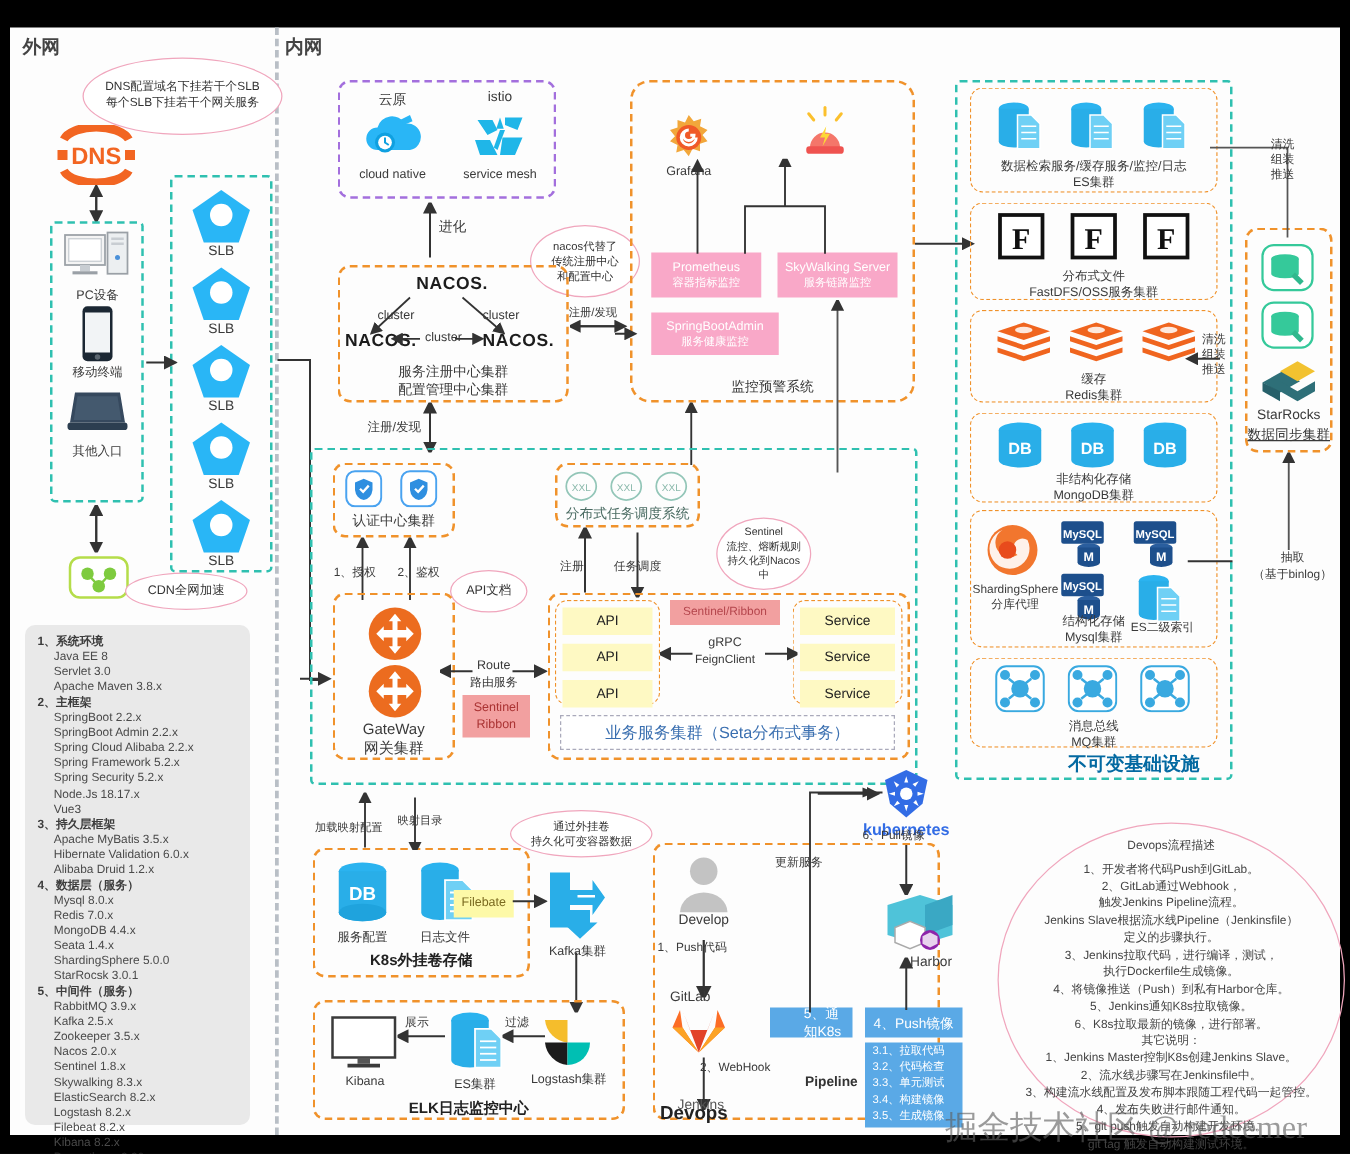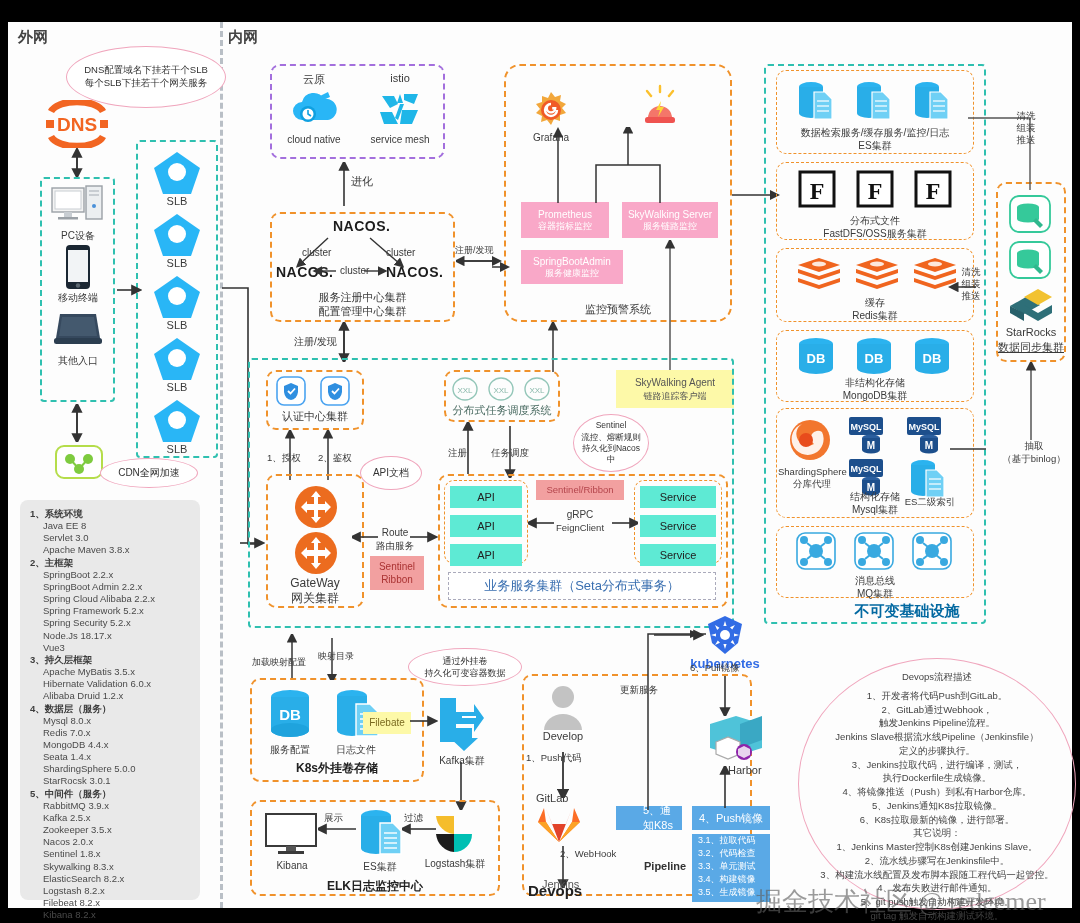--- a/index.html
+++ b/index.html
@@ -33,21 +33,21 @@
 
   
   .bubble{position:absolute;border:1px solid #f0a6bd;border-radius:50%;background:#fff;
           display:flex;align-items:center;justify-content:center;text-align:center;
           color:#333;line-height:1.35;box-sizing:border-box;}
   .bubble:after{content:"";position:absolute;width:0;height:0;}
 
   
   .pinkbox{position:absolute;background:#f9a8c8;color:#fff;display:flex;flex-direction:column;
            align-items:center;justify-content:center;text-align:center;line-height:1.3;box-sizing:border-box;}
-  .greenbox{position:absolute;background:#5eead4;color:#222;display:flex;align-items:center;
+  .greenbox{position:absolute;background:#fef9c3;color:#222;display:flex;align-items:center;
             justify-content:center;font-size:11px;box-sizing:border-box;}
   .yellowbox{position:absolute;background:#fdf9a8;color:#555;display:flex;flex-direction:column;
              align-items:center;justify-content:center;text-align:center;line-height:1.35;box-sizing:border-box;}
   .redbox{position:absolute;background:#f2a0a0;color:#a33;display:flex;flex-direction:column;
           align-items:center;justify-content:center;text-align:center;line-height:1.3;box-sizing:border-box;}
   .bluebox{position:absolute;background:#5aa9e6;color:#fff;display:flex;align-items:center;
            justify-content:center;box-sizing:border-box;font-size:11px;}
   .bluebox.left{justify-content:flex-start;padding-left:6px;flex-direction:column;align-items:flex-start;}
   .whitebox{position:absolute;background:#fff;border:1px dashed #aab;display:flex;align-items:center;
             justify-content:center;box-sizing:border-box;}
@@ -272,20 +272,25 @@
   <div class="lbl t10 ctr" style="left:266px;top:112px;width:80px;">cloud native</div>
   <div class="lbl t10 ctr" style="left:352px;top:112px;width:80px;">service mesh</div>
 
   <div class="arrow" style="left:329px;top:140px;">
     <svg width="14" height="46">
           <line x1="7" y1="44" x2="7" y2="4" stroke="#333" stroke-width="1.6" marker-end="url(#ah)"></line>
         </svg>
   </div>
   <div class="lbl t11" style="left:343px;top:152px;">进化</div>
 
+  <div class="bubble" style="left:416px;top:158px;width:88px;height:58px;font-size:9px;">
+    <span style="white-space:pre-line;">nacos代替了
+传统注册中心
+和配置中心</span>
+  </div>
 
   <div class="dash d-orange" style="left:262px;top:190px;width:185px;height:110px;"></div>
   <div class="lbl t14 bold" style="left:325px;top:196px;color:#1c1c1c;letter-spacing:.5px;">NACOS.</div>
   <div class="lbl t14 bold" style="left:268px;top:242px;color:#1c1c1c;letter-spacing:.5px;">NACOS.</div>
   <div class="lbl t14 bold" style="left:378px;top:242px;color:#1c1c1c;letter-spacing:.5px;">NACOS.</div>
   <div class="arrow" style="left:264px;top:210px;">
     <svg width="180" height="46">
       <line x1="56" y1="6" x2="28" y2="32" stroke="#333" stroke-width="1.4" marker-end="url(#ah)"></line>
       <line x1="98" y1="6" x2="128" y2="32" stroke="#333" stroke-width="1.4" marker-end="url(#ah)"></line>
       <line x1="64" y1="39" x2="46" y2="39" stroke="#333" stroke-width="1.4" marker-end="url(#ah)"></line>
@@ -368,24 +373,20 @@
     <svg width="18" height="14">
           <line x1="0" y1="7" x2="12" y2="7" stroke="#333" stroke-width="1.5" marker-end="url(#ah)"></line>
         </svg>
   </div>
   <div class="arrow" style="left:724px;top:166px;">
     <svg width="50" height="14">
           <line x1="0" y1="7" x2="42" y2="7" stroke="#333" stroke-width="1.5" marker-end="url(#ah)"></line>
         </svg>
   </div>
 
-  <div class="yellowbox" style="left:608px;top:348px;width:118px;height:38px;font-size:10px;">
-    <span>SkyWalking Agent</span>
-    <span style="font-size:9px;">链路追踪客户端</span>
-  </div>
   <div class="arrow" style="left:538px;top:300px;">
     <svg width="14" height="52">
           <line x1="7" y1="50" x2="7" y2="4" stroke="#333" stroke-width="1.5" marker-end="url(#ah)"></line>
         </svg>
   </div>
 
   <div class="dashdot-teal" style="left:240px;top:336px;width:486px;height:270px;border-radius:4px;"></div>
 
   <div class="dash d-orange" style="left:258px;top:348px;width:98px;height:60px;"></div>
   <div class="icon" style="left:268px;top:354px;width:30px;height:30px;">

